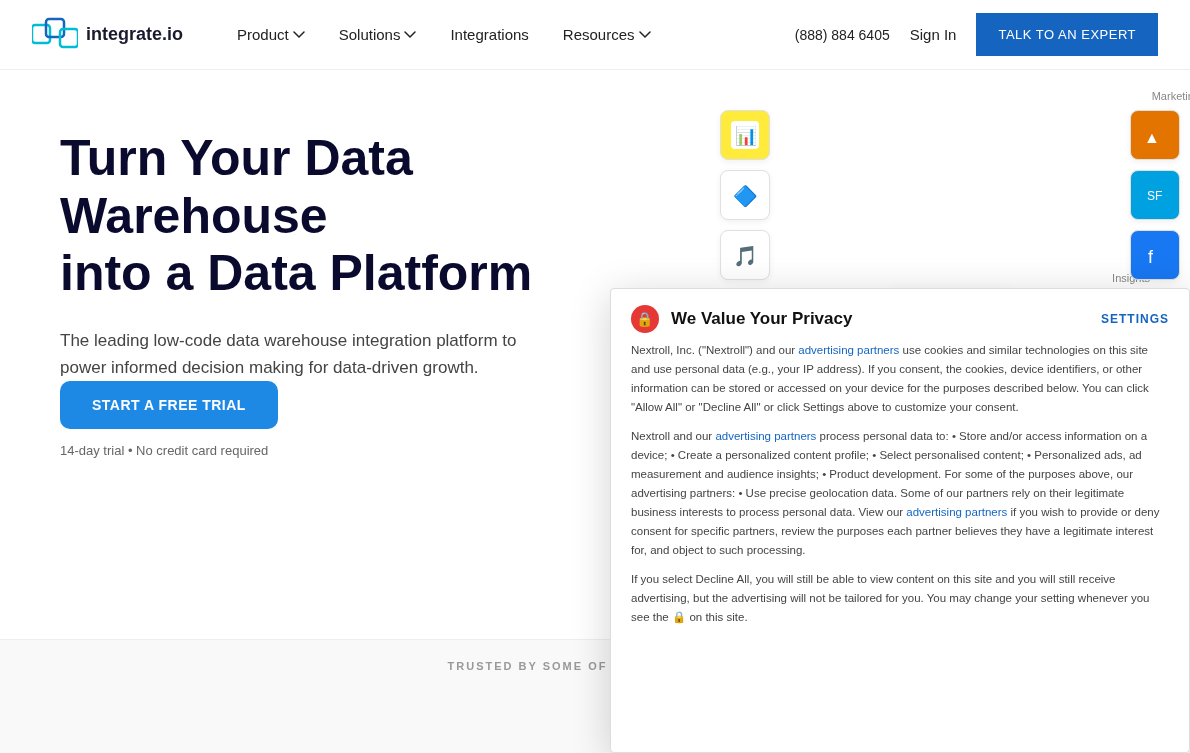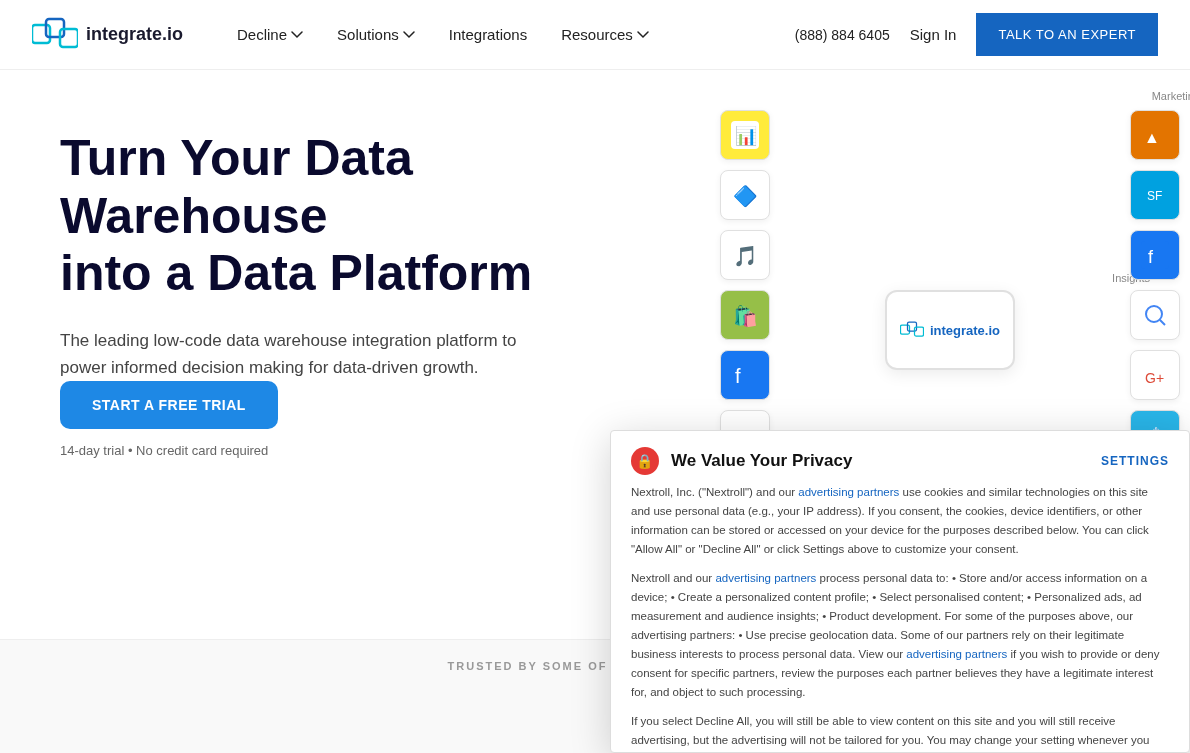--- a/index.html
+++ b/index.html
@@ -83,21 +83,21 @@
     .trusted-label { font-size: 11px; font-weight: 700; letter-spacing: 2px; color: #999; margin-bottom: 16px; text-align: center; }
     .logos-row { display: flex; align-items: center; gap: 60px; justify-content: flex-end; padding-left: 20px; }
     .brand-logo { font-size: 18px; font-weight: 800; color: #bbb; letter-spacing: 1px; }
     .brand-logo.nike { font-size: 28px; font-style: italic; color: #999; }
     .brand-logo.waitrose { display: flex; flex-direction: column; align-items: center; line-height: 1.1; font-size: 14px; }
     .brand-logo.caterpillar { font-size: 18px; letter-spacing: 1px; }
 
     
     .privacy-overlay {
       position: absolute; bottom: 0; right: 0;
-      width: 580px; height: 323px;
+      width: 580px; height: 465px;
       background: #fff; border: 1px solid #ddd;
       box-shadow: 0 8px 40px rgba(0,0,0,0.18);
       z-index: 100; border-radius: 4px;
       display: flex; flex-direction: column;
       overflow: hidden;
     }
     .privacy-header {
       display: flex; align-items: center; justify-content: space-between;
       padding: 16px 20px 8px 20px;
     }
@@ -136,21 +136,21 @@
   <div class="nav-logo">
     <svg class="logo-icon" viewBox="0 0 46 36" fill="none" xmlns="http://www.w3.org/2000/svg">
       <rect x="0" y="8" width="18" height="18" rx="3" stroke="#00bcd4" stroke-width="2.5" fill="none"></rect>
       <rect x="14" y="2" width="18" height="18" rx="3" stroke="#1565c0" stroke-width="2.5" fill="none"></rect>
       <rect x="28" y="12" width="18" height="18" rx="3" stroke="#00bcd4" stroke-width="2.5" fill="none"></rect>
     </svg>
     <span class="logo-text">integrate.io</span>
   </div>
   <div class="nav-links">
     <div class="nav-item">
-      <span>Decline</span>
+      <span>Product</span>
       <svg viewBox="0 0 12 8" fill="none">
           <path d="M1 1l5 5 5-5" stroke="#222" stroke-width="1.5" stroke-linecap="round"></path>
         </svg>
     </div>
     <div class="nav-item">
       <span>Solutions</span>
       <svg viewBox="0 0 12 8" fill="none">
           <path d="M1 1l5 5 5-5" stroke="#222" stroke-width="1.5" stroke-linecap="round"></path>
         </svg>
     </div>

